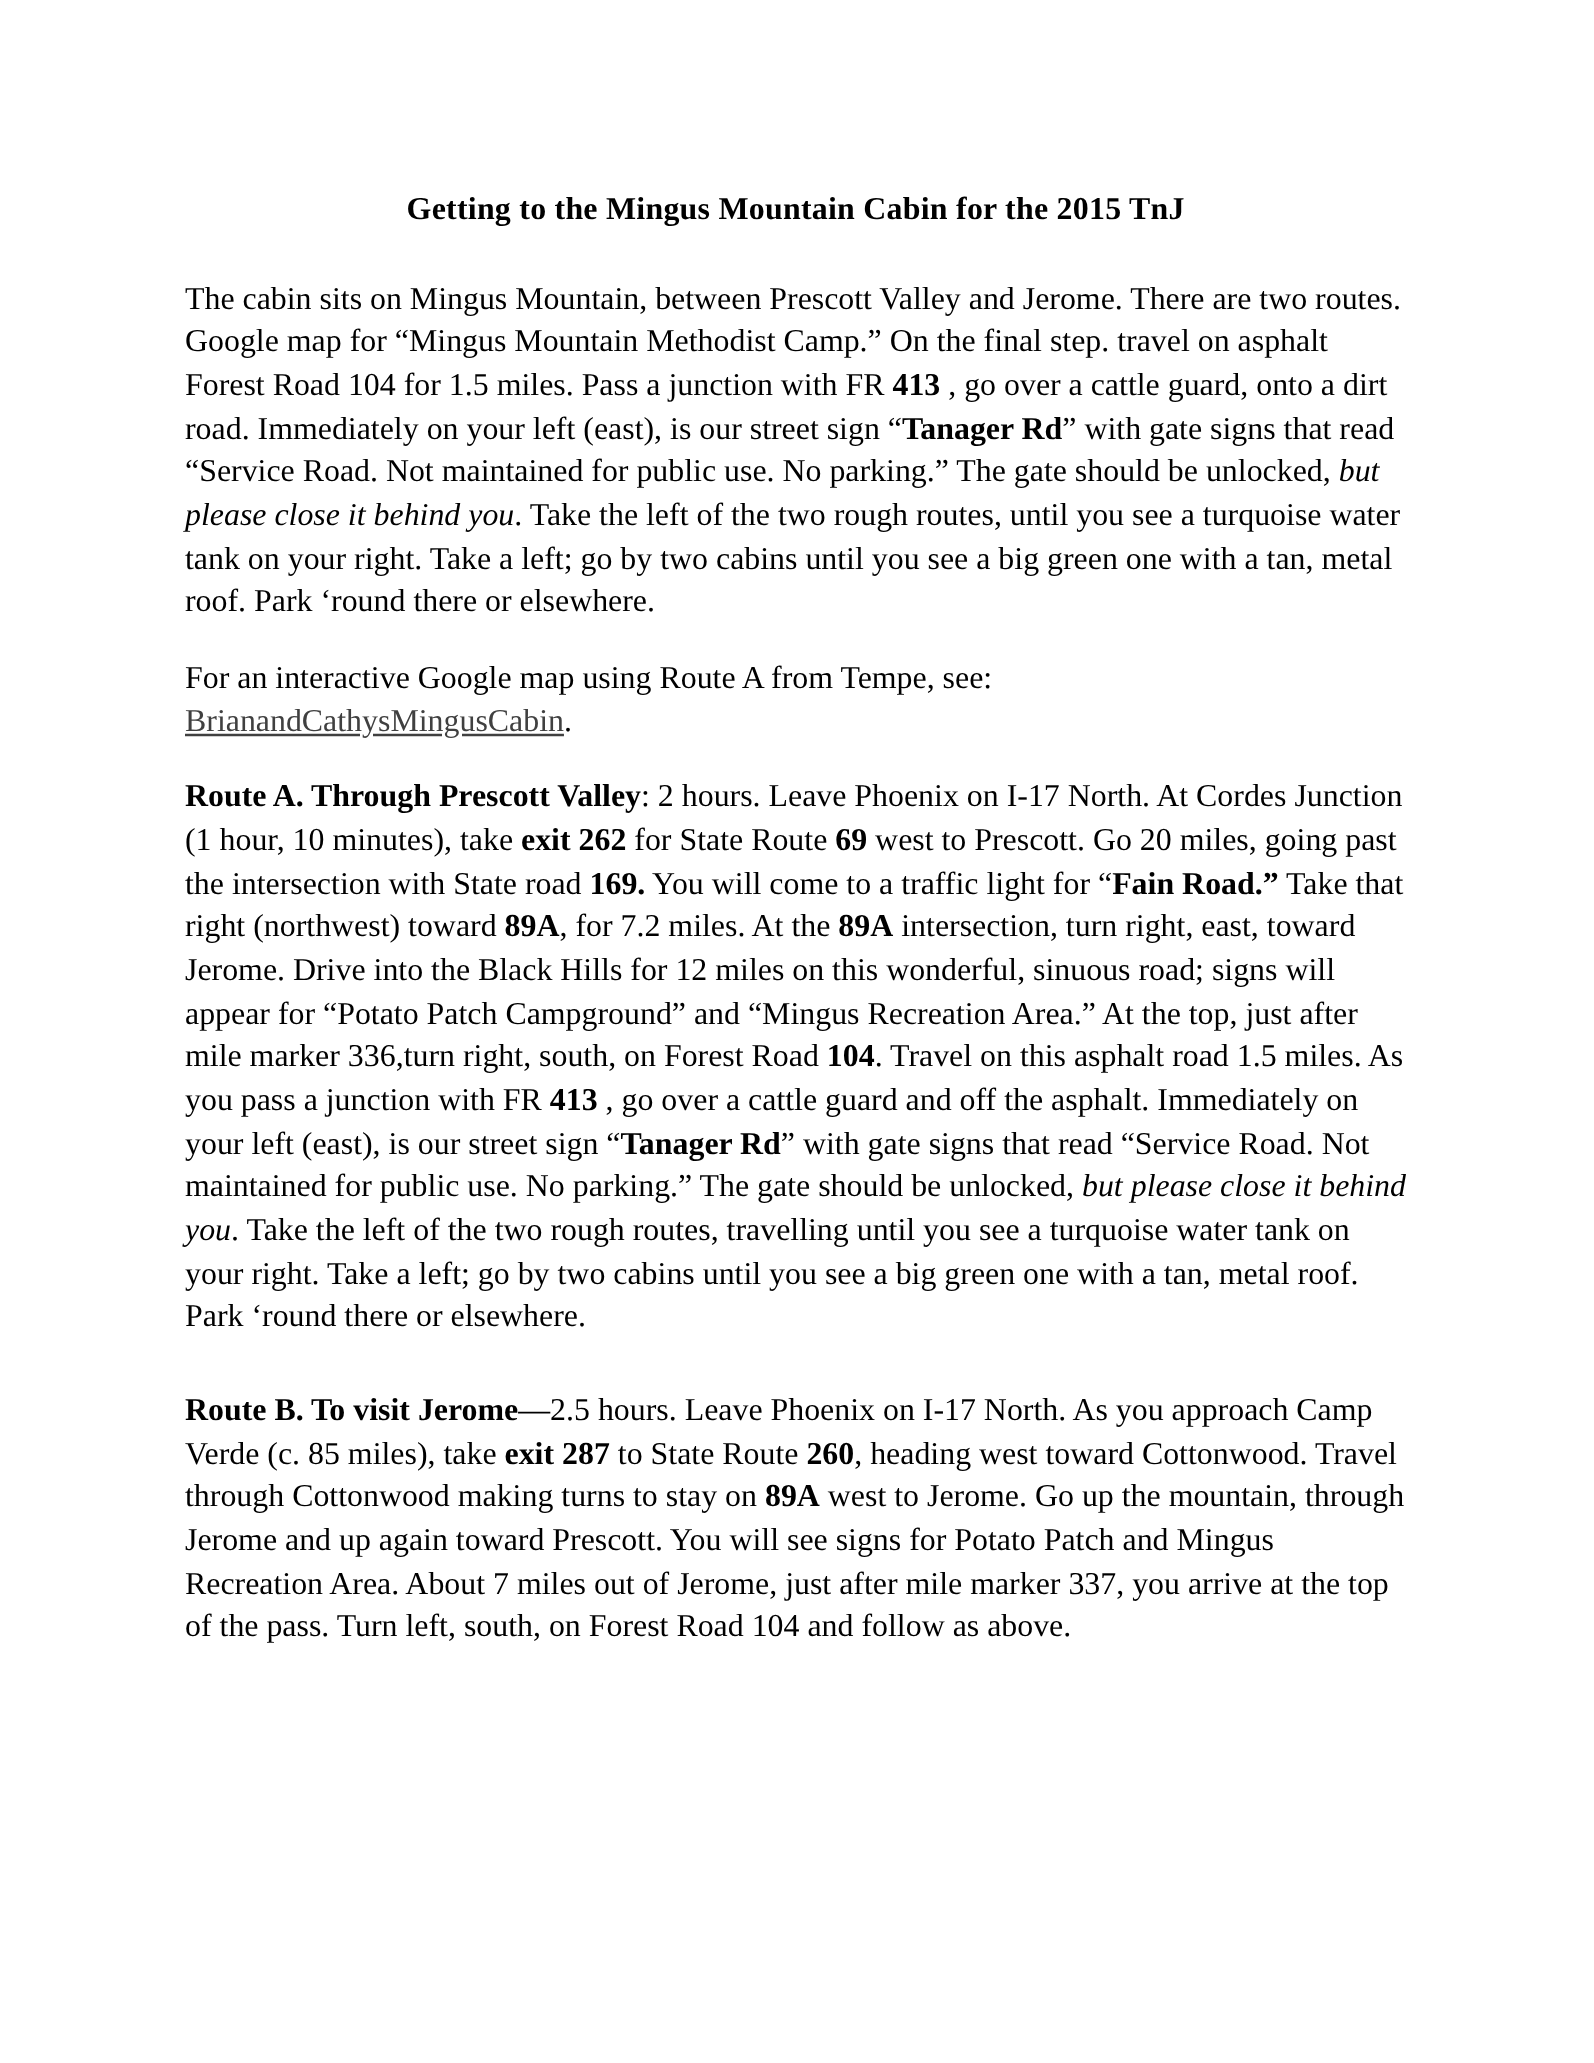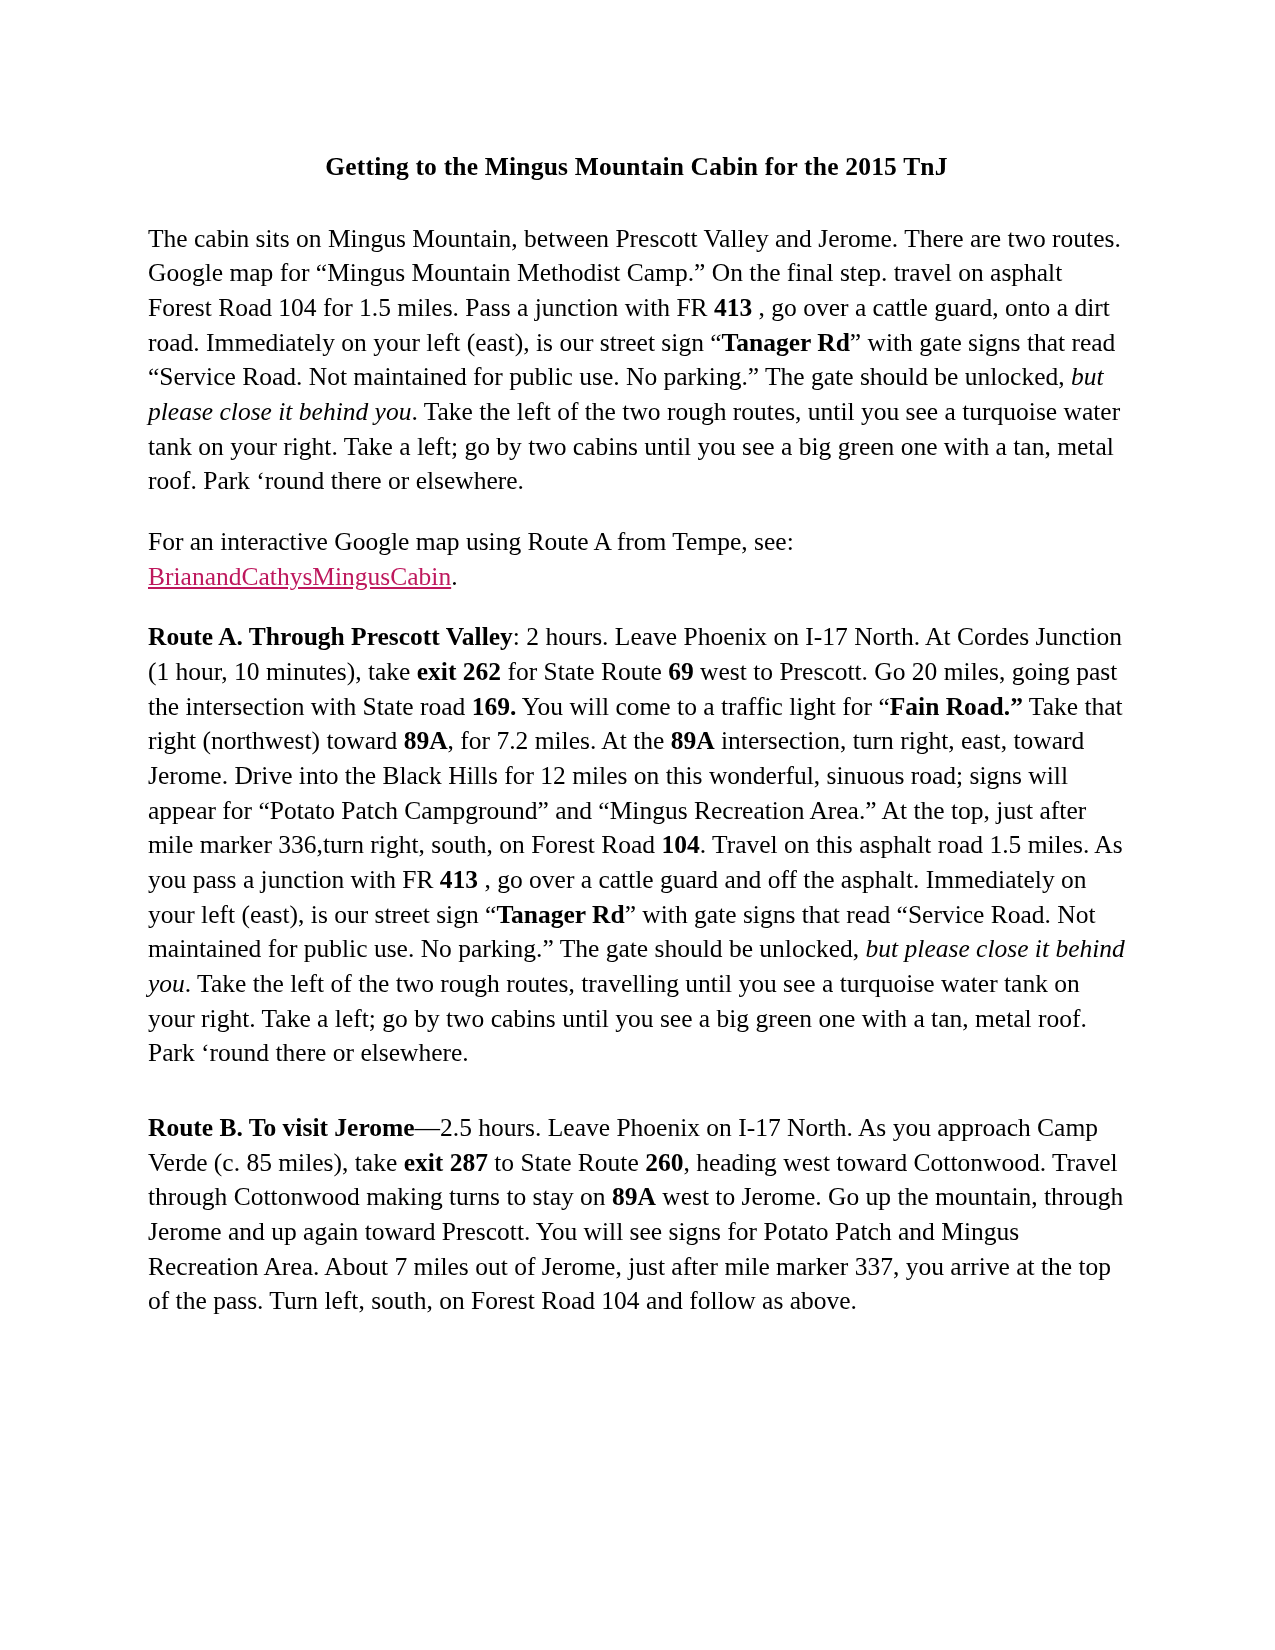--- a/index.html
+++ b/index.html
@@ -37,21 +37,21 @@
     margin: 15px 0 26px 0;
     text-align: left;
     font-family: Liberation Serif, serif;
   }
   p.para.spaced-top {
     margin-top: 40px;
   }
   b, .b { font-weight: bold; }
   i, .i { font-style: italic; }
   a.link {
-    color: #be185d;
+    color: #404040;
     text-decoration: underline;
   }
   .route-head { font-weight: bold; }
 </style>
 </head>
 <body>
 
 <div class="page">
 
   <h1 class="doc-title">

